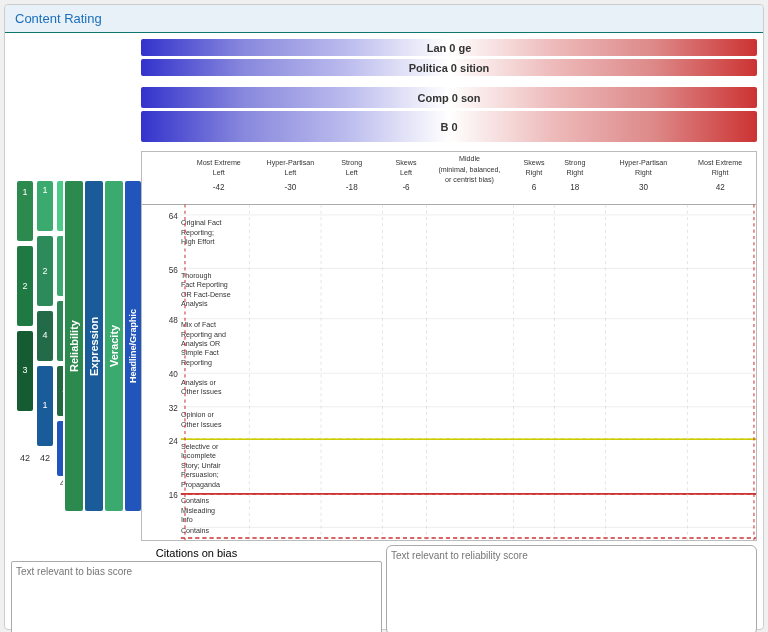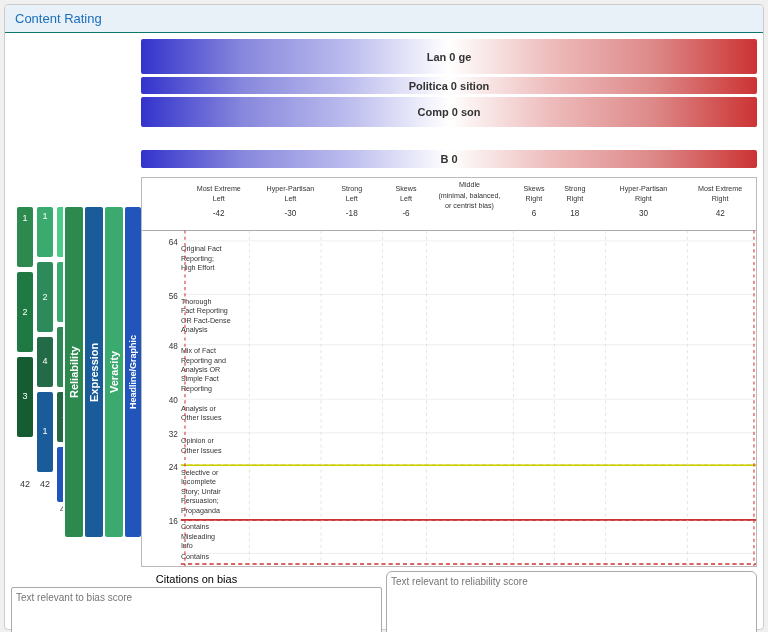--- a/index.html
+++ b/index.html
@@ -26,36 +26,36 @@
 <div class="panel">
   <div class="panel-header">
     <span class="panel-title">Content Rating</span>
   </div>
   <div class="panel-body">
 
     <div class="gradient-bars">
 
       <div id="bars-container">
           <div style="display: flex; align-items: center; margin-bottom: 3px; margin-left: 130px;">
-            <div style="flex: 1 1 0%; height: 35px; background: linear-gradient(to right, rgb(51, 51, 204), rgb(136, 136, 221), rgb(187, 187, 238), rgb(255, 255, 255), rgb(238, 187, 187), rgb(221, 136, 136), rgb(204, 51, 51)); border-radius: 2px; position: relative; display: flex; align-items: center; justify-content: center;">
+            <div style="flex: 1 1 0%; height: 17px; background: linear-gradient(to right, rgb(51, 51, 204), rgb(136, 136, 221), rgb(187, 187, 238), rgb(255, 255, 255), rgb(238, 187, 187), rgb(221, 136, 136), rgb(204, 51, 51)); border-radius: 2px; position: relative; display: flex; align-items: center; justify-content: center;">
               <span style="position: absolute; font-size: 11px; font-weight: bold; color: rgb(51, 51, 51);">Lan 0 ge</span>
             </div>
           </div>
-          <div style="display: flex; align-items: center; margin-bottom: 3px; margin-left: 130px;">
+          <div style="display: flex; align-items: center; margin-bottom: 11px; margin-left: 130px;">
             <div style="flex: 1 1 0%; height: 17px; background: linear-gradient(to right, rgb(51, 51, 204), rgb(136, 136, 221), rgb(187, 187, 238), rgb(255, 255, 255), rgb(238, 187, 187), rgb(221, 136, 136), rgb(204, 51, 51)); border-radius: 2px; position: relative; display: flex; align-items: center; justify-content: center;">
               <span style="position: absolute; font-size: 11px; font-weight: bold; color: rgb(51, 51, 51);">Politica 0 sition</span>
             </div>
           </div>
           <div style="display: flex; align-items: center; margin-bottom: 3px; margin-left: 130px;">
-            <div style="flex: 1 1 0%; height: 30px; background: linear-gradient(to right, rgb(51, 51, 204), rgb(136, 136, 221), rgb(187, 187, 238), rgb(255, 255, 255), rgb(238, 187, 187), rgb(221, 136, 136), rgb(204, 51, 51)); border-radius: 2px; position: relative; display: flex; align-items: center; justify-content: center;">
+            <div style="flex: 1 1 0%; height: 21px; background: linear-gradient(to right, rgb(51, 51, 204), rgb(136, 136, 221), rgb(187, 187, 238), rgb(255, 255, 255), rgb(238, 187, 187), rgb(221, 136, 136), rgb(204, 51, 51)); border-radius: 2px; position: relative; display: flex; align-items: center; justify-content: center;">
               <span style="position: absolute; font-size: 11px; font-weight: bold; color: rgb(51, 51, 51);">Comp 0 son</span>
             </div>
           </div>
           <div style="display: flex; align-items: center; margin-bottom: 3px; margin-left: 130px;">
-            <div style="flex: 1 1 0%; height: 18px; background: linear-gradient(to right, rgb(51, 51, 204), rgb(136, 136, 221), rgb(187, 187, 238), rgb(255, 255, 255), rgb(238, 187, 187), rgb(221, 136, 136), rgb(204, 51, 51)); border-radius: 2px; position: relative; display: flex; align-items: center; justify-content: center; margin-top: 20px;">
+            <div style="flex: 1 1 0%; height: 31px; background: linear-gradient(to right, rgb(51, 51, 204), rgb(136, 136, 221), rgb(187, 187, 238), rgb(255, 255, 255), rgb(238, 187, 187), rgb(221, 136, 136), rgb(204, 51, 51)); border-radius: 2px; position: relative; display: flex; align-items: center; justify-content: center;">
               <span style="position: absolute; font-size: 11px; font-weight: bold; color: rgb(51, 51, 51);">B 0 </span>
             </div>
           </div>
         </div>
     </div>
 
     <div class="main-area">
 
       <div style="display:flex; flex-direction:column; width:130px; position:relative;">
 

